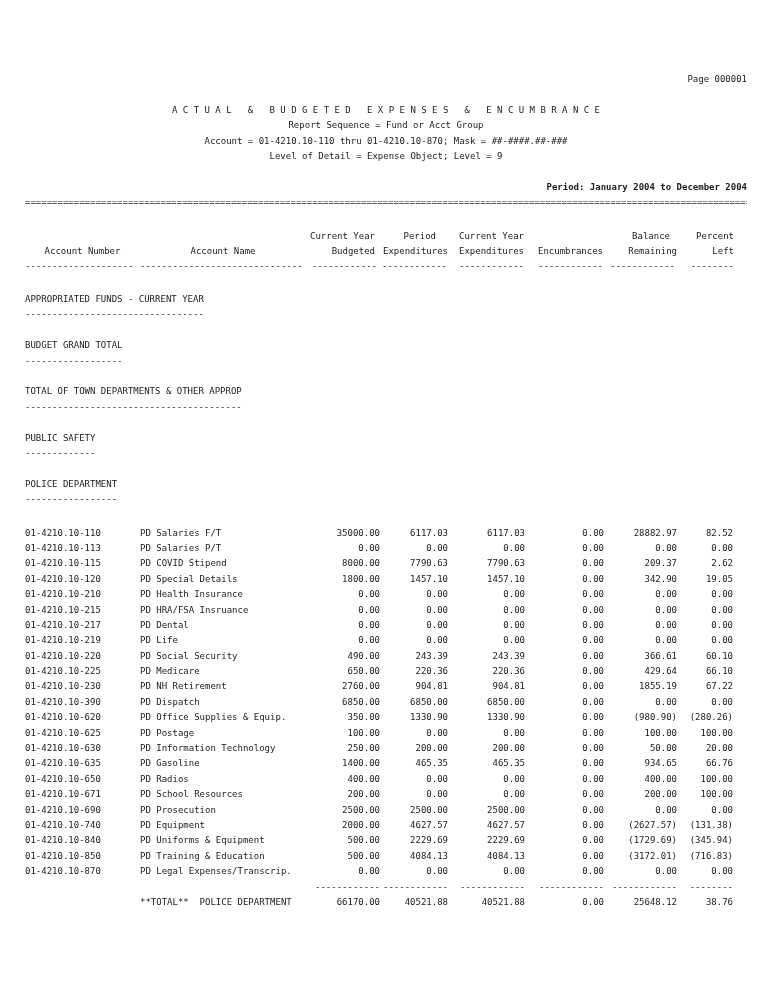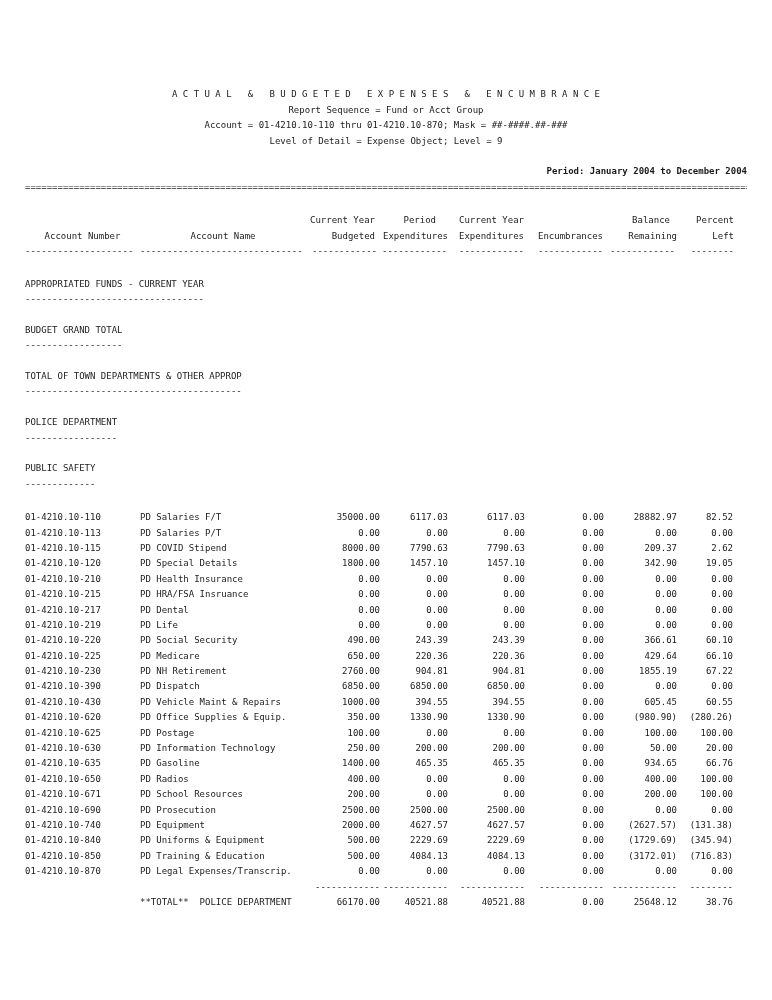--- a/index.html
+++ b/index.html
@@ -54,20 +54,25 @@
   td.pr3  { padding-right: 3px !important; }
   .section { margin-bottom: 15.4px; }
   .sections .section:last-child { margin-bottom: 0; }
 </style>
 </head>
 <body>
 
 <div class="page">
   <div class="content">
 
+    <div class="line topbar">
+      
+      
+      <span class="right">Page 000001</span>
+    </div>
 
     <div class="line center blank-1">A C T U A L   &amp;   B U D G E T E D   E X P E N S E S   &amp;   E N C U M B R A N C E</div>
     <div class="line center">Report Sequence = Fund or Acct Group</div>
     <div class="line center">Account = 01-4210.10-110 thru 01-4210.10-870; Mask = ##-####.##-###</div>
     <div class="line center">Level of Detail = Expense Object; Level = 9</div>
 
     <div class="line split blank-1">
       
       <span class="right">Period: January 2004 to December 2004</span>
     </div>
@@ -126,26 +131,26 @@
         </div>
         <div class="section">
           <div class="line">BUDGET GRAND TOTAL</div>
           <div class="line">------------------</div>
         </div>
         <div class="section">
           <div class="line">TOTAL OF TOWN DEPARTMENTS &amp; OTHER APPROP</div>
           <div class="line">----------------------------------------</div>
         </div>
         <div class="section">
+          <div class="line">PUBLIC SAFETY</div>
+          <div class="line">-------------</div>
+        </div>
+        <div class="section">
           <div class="line">POLICE DEPARTMENT</div>
           <div class="line">-----------------</div>
-        </div>
-        <div class="section">
-          <div class="line">PUBLIC SAFETY</div>
-          <div class="line">-------------</div>
         </div>
       </div>
 
     <table>
       <colgroup>
         <col style="width:115px">
           <col style="width:166px">
           <col style="width:74px">
           <col style="width:70px">
         <col style="width:77px">
@@ -268,30 +273,20 @@
             <td>01-4210.10-390</td>
             <td>PD Dispatch</td>
             <td>6850.00</td>
             <td>6850.00</td>
             <td>6850.00</td>
             <td>0.00</td>
             <td>0.00</td>
             <td>0.00</td>
           </tr>
           <tr>
-            <td>01-4210.10-430</td>
-            <td>PD Vehicle Maint &amp; Repairs</td>
-            <td>1000.00</td>
-            <td>394.55</td>
-            <td>394.55</td>
-            <td>0.00</td>
-            <td>605.45</td>
-            <td>60.55</td>
-          </tr>
-          <tr>
             <td>01-4210.10-620</td>
             <td>PD Office Supplies &amp; Equip.</td>
             <td>350.00</td>
             <td>1330.90</td>
             <td>1330.90</td>
             <td>0.00</td>
             <td>(980.90)</td>
             <td>(280.26)</td>
           </tr>
           <tr>

